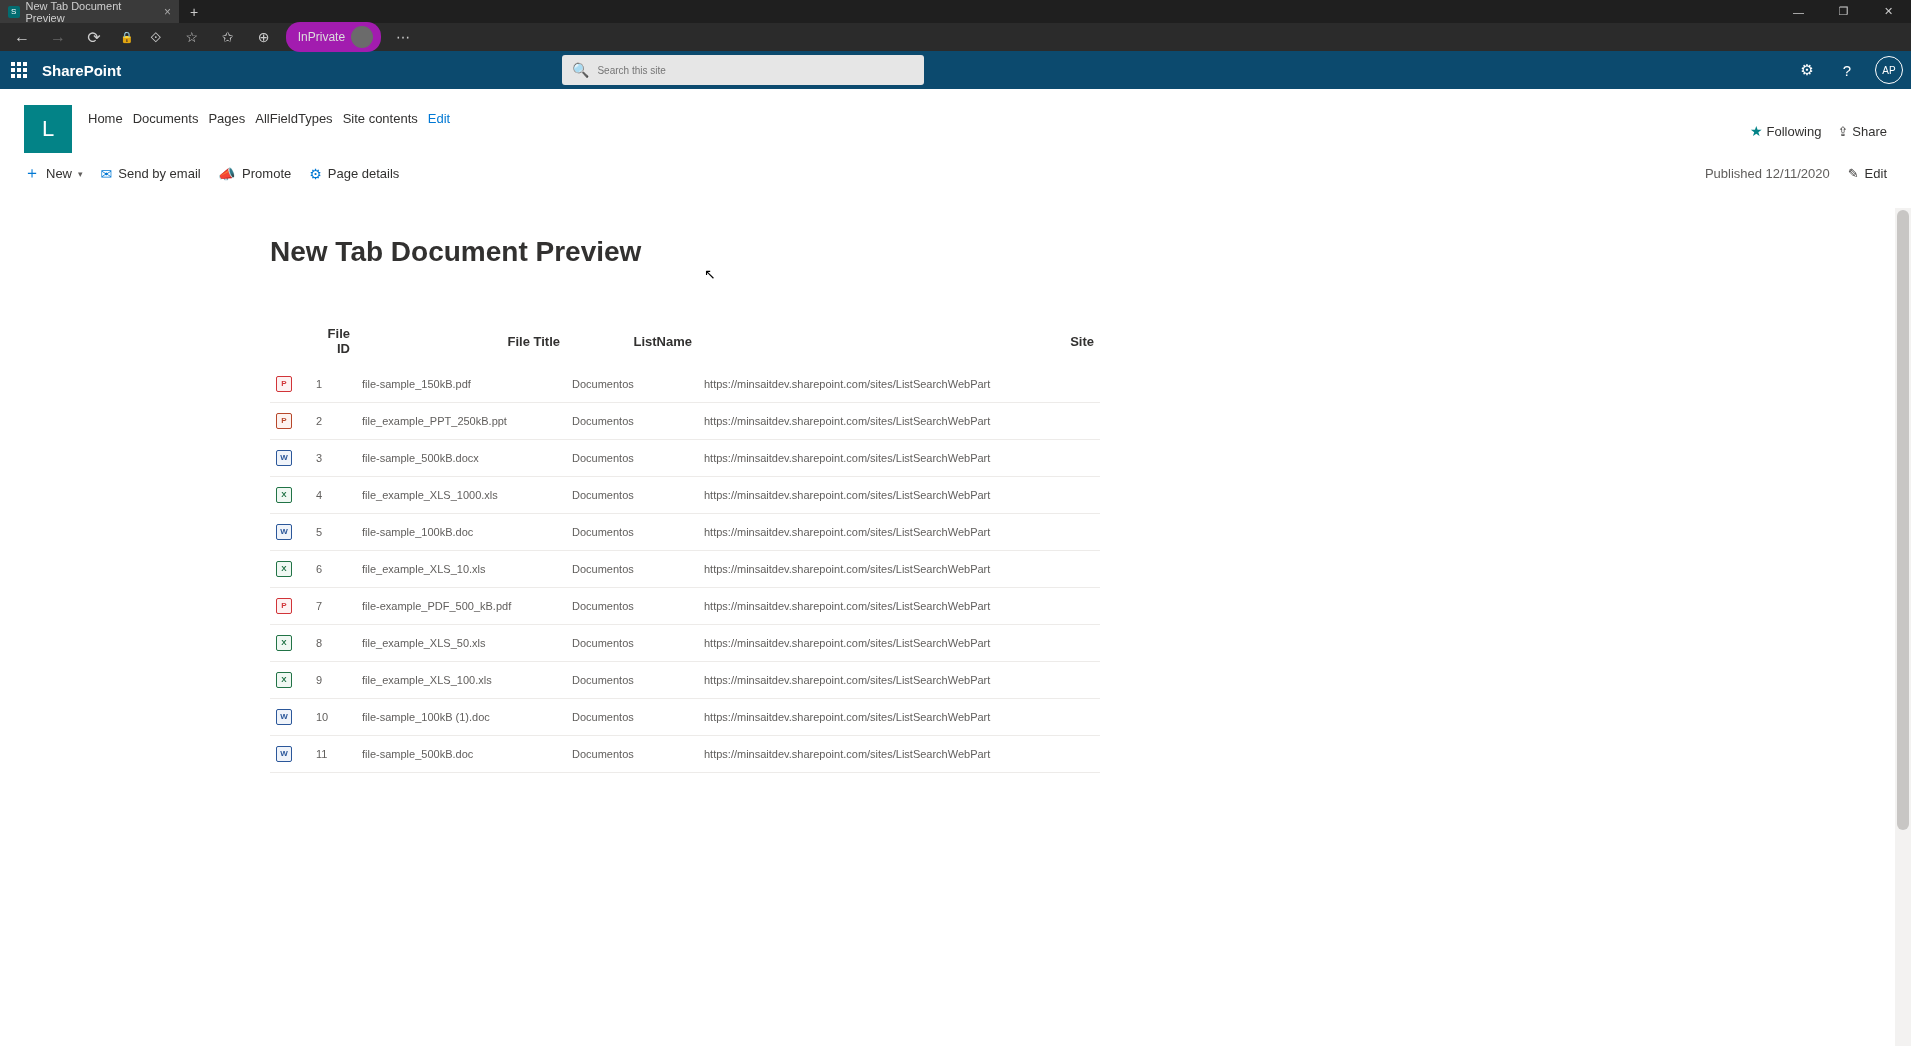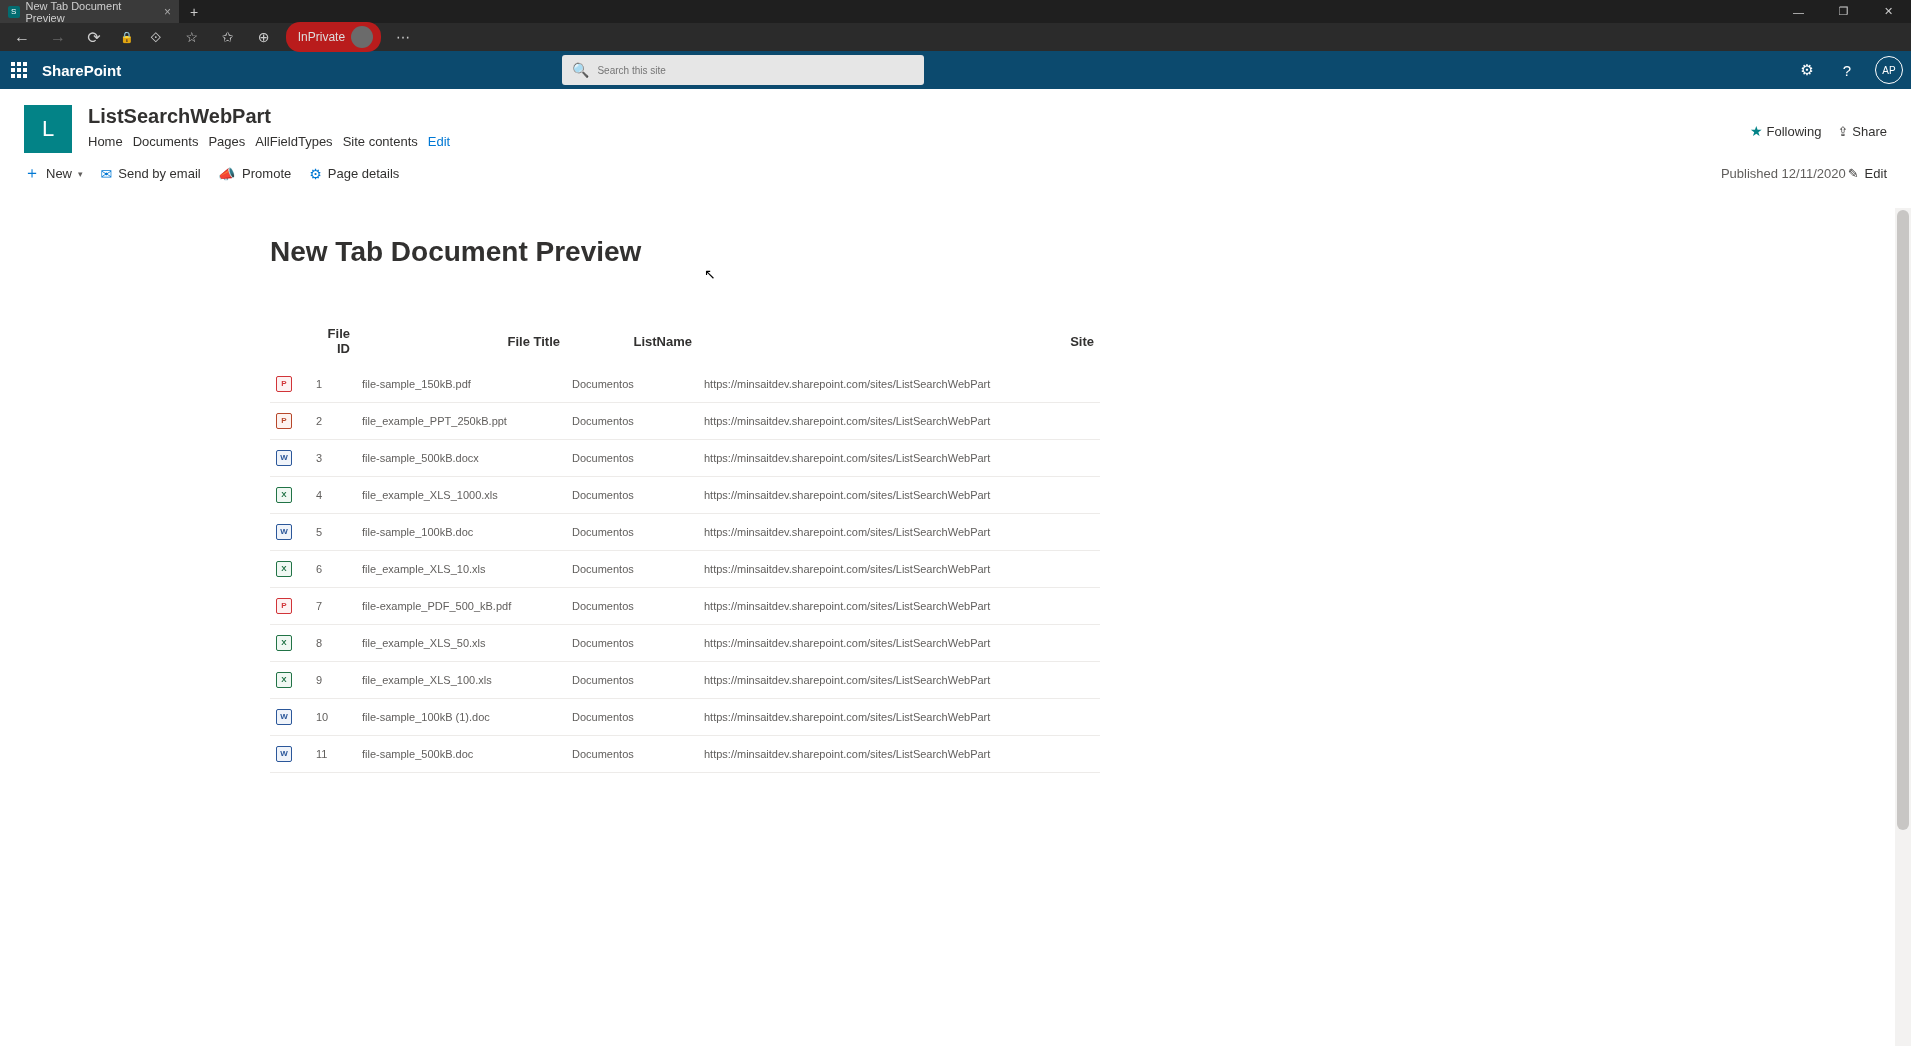--- a/index.html
+++ b/index.html
@@ -13,21 +13,21 @@
 .tab-close { color:#aaa; font-size:12px; margin-left:auto; cursor:pointer; }
 .new-tab { color:#ccc; font-size:14px; padding:0 10px; cursor:pointer; }
 .win-controls { margin-left:auto; display:flex; }
 .win-btn { width:45px; height:23px; display:flex; align-items:center; justify-content:center; color:#ccc; font-size:11px; cursor:pointer; }
 .addr-bar { height:28px; display:flex; align-items:center; padding:0 8px; gap:8px; }
 .nav-btn { width:28px; height:28px; display:flex; align-items:center; justify-content:center; color:#ccc; cursor:pointer; border-radius:50%; }
 .nav-btn.disabled { color:#666; }
 .lock-icon { color:#ccc; font-size:11px; margin-left:4px; }
 .url { color:#ccc; font-size:13px; flex:1; }
 .addr-icon { width:28px; height:28px; display:flex; align-items:center; justify-content:center; color:#ccc; cursor:pointer; font-size:14px; }
-.inprivate { background:#b91c1c; color:#ddd; font-size:12px; border-radius:14px; padding:4px 8px 4px 12px; display:flex; align-items:center; gap:6px; }
+.inprivate { background:#a21caf; color:#ddd; font-size:12px; border-radius:14px; padding:4px 8px 4px 12px; display:flex; align-items:center; gap:6px; }
 .inprivate .avatar-sm { width:22px; height:22px; border-radius:50%; background:#6b6b6b; }
 
 
 .suite-bar { background:#0c4a6e; height:38px; display:flex; align-items:center; color:#fff; }
 .waffle { width:38px; height:38px; display:flex; align-items:center; justify-content:center; cursor:pointer; }
 .waffle-grid { display:grid; grid-template-columns:repeat(3,4px); grid-template-rows:repeat(3,4px); gap:2px; }
 .waffle-grid span { background:#fff; width:4px; height:4px; }
 .brand { font-size:15px; font-weight:600; margin-left:4px; }
 .search-box { margin-left:auto; margin-right:auto; width:362px; height:30px; background:#e6e6e6; border-radius:3px; display:flex; align-items:center; padding:0 10px; gap:8px; position:absolute; left:562px; top:55px; }
 .search-box input { border:none; background:transparent; flex:1; font-size:10px; color:#555; outline:none; }
@@ -46,21 +46,21 @@
 .site-actions { margin-left:auto; display:flex; gap:16px; font-size:13px; color:#323130; align-items:center; margin-top:18px; }
 .site-actions span { cursor:pointer; display:flex; align-items:center; gap:4px; }
 .star-fill { color:#038387; font-size:14px; }
 
 
 .cmd-bar { display:flex; align-items:center; padding:10px 24px; font-size:13px; color:#323130; border-bottom:1px solid transparent; }
 .cmd-item { display:flex; align-items:center; gap:6px; margin-right:18px; cursor:pointer; }
 .cmd-plus { color:#0078d4; font-size:16px; font-weight:300; }
 .cmd-chev { font-size:9px; color:#605e5c; }
 .cmd-ico { color:#0078d4; font-size:14px; }
-.cmd-right { margin-left:auto; display:flex; align-items:flex-start; gap:2px; }
+.cmd-right { margin-left:auto; display:flex; align-items:flex-start; gap:18px; }
 .pub-text { color:#605e5c; font-size:13px; }
 .edit-cmd { display:flex; align-items:center; gap:6px; cursor:pointer; color:#323130; }
 
 
 .content-area { position:absolute; top:206px; left:0; right:0; bottom:0; overflow:auto; }
 .page-title { font-size:28px; font-weight:600; color:#323130; margin:30px 0 50px 270px; }
 .doc-table { margin-left:270px; width:830px; border-collapse:collapse; font-size:12px; color:#333; }
 .doc-table th { text-align:right; font-weight:600; font-size:13px; padding:8px 6px 10px; color:#323130; }
 .doc-table td { padding:10px 6px; border-bottom:1px solid #edebe9; color:#605e5c; font-size:11px; }
 .doc-table td.lnk { color:#605e5c; }
@@ -138,21 +138,20 @@
         <span>AP</span>
       </div>
   </div>
 </div>
 
 <div class="site-header">
   <div class="site-logo">
       <span>L</span>
     </div>
   <div>
-    <div class="site-title">ListSearchWebPart</div>
     <div class="site-nav">
       <span>Home</span>
       <span>Documents</span>
       <span>Pages</span>
       <span>AllFieldTypes</span>
       <span>Site contents</span>
       <span class="edit-link">Edit</span>
     </div>
   </div>
   <div class="site-actions">

